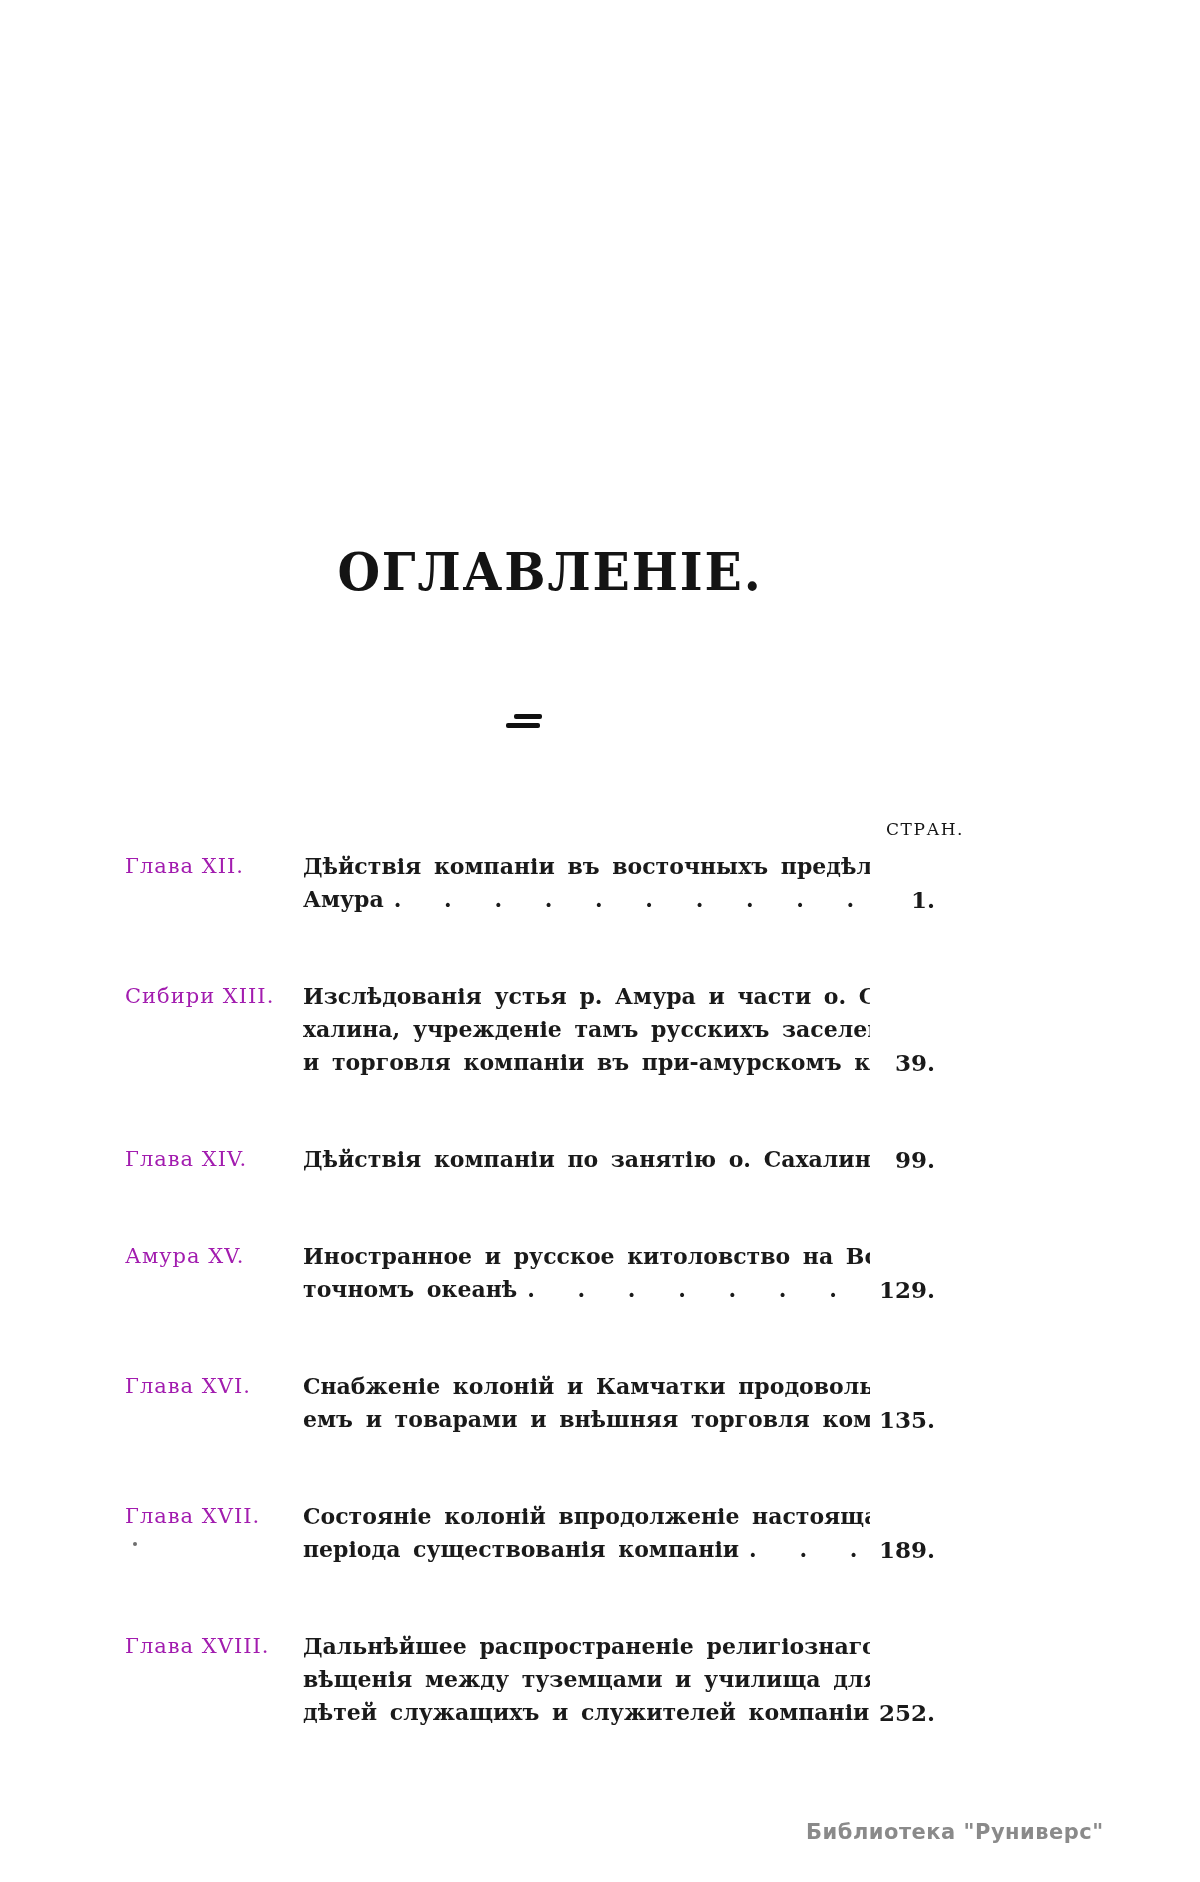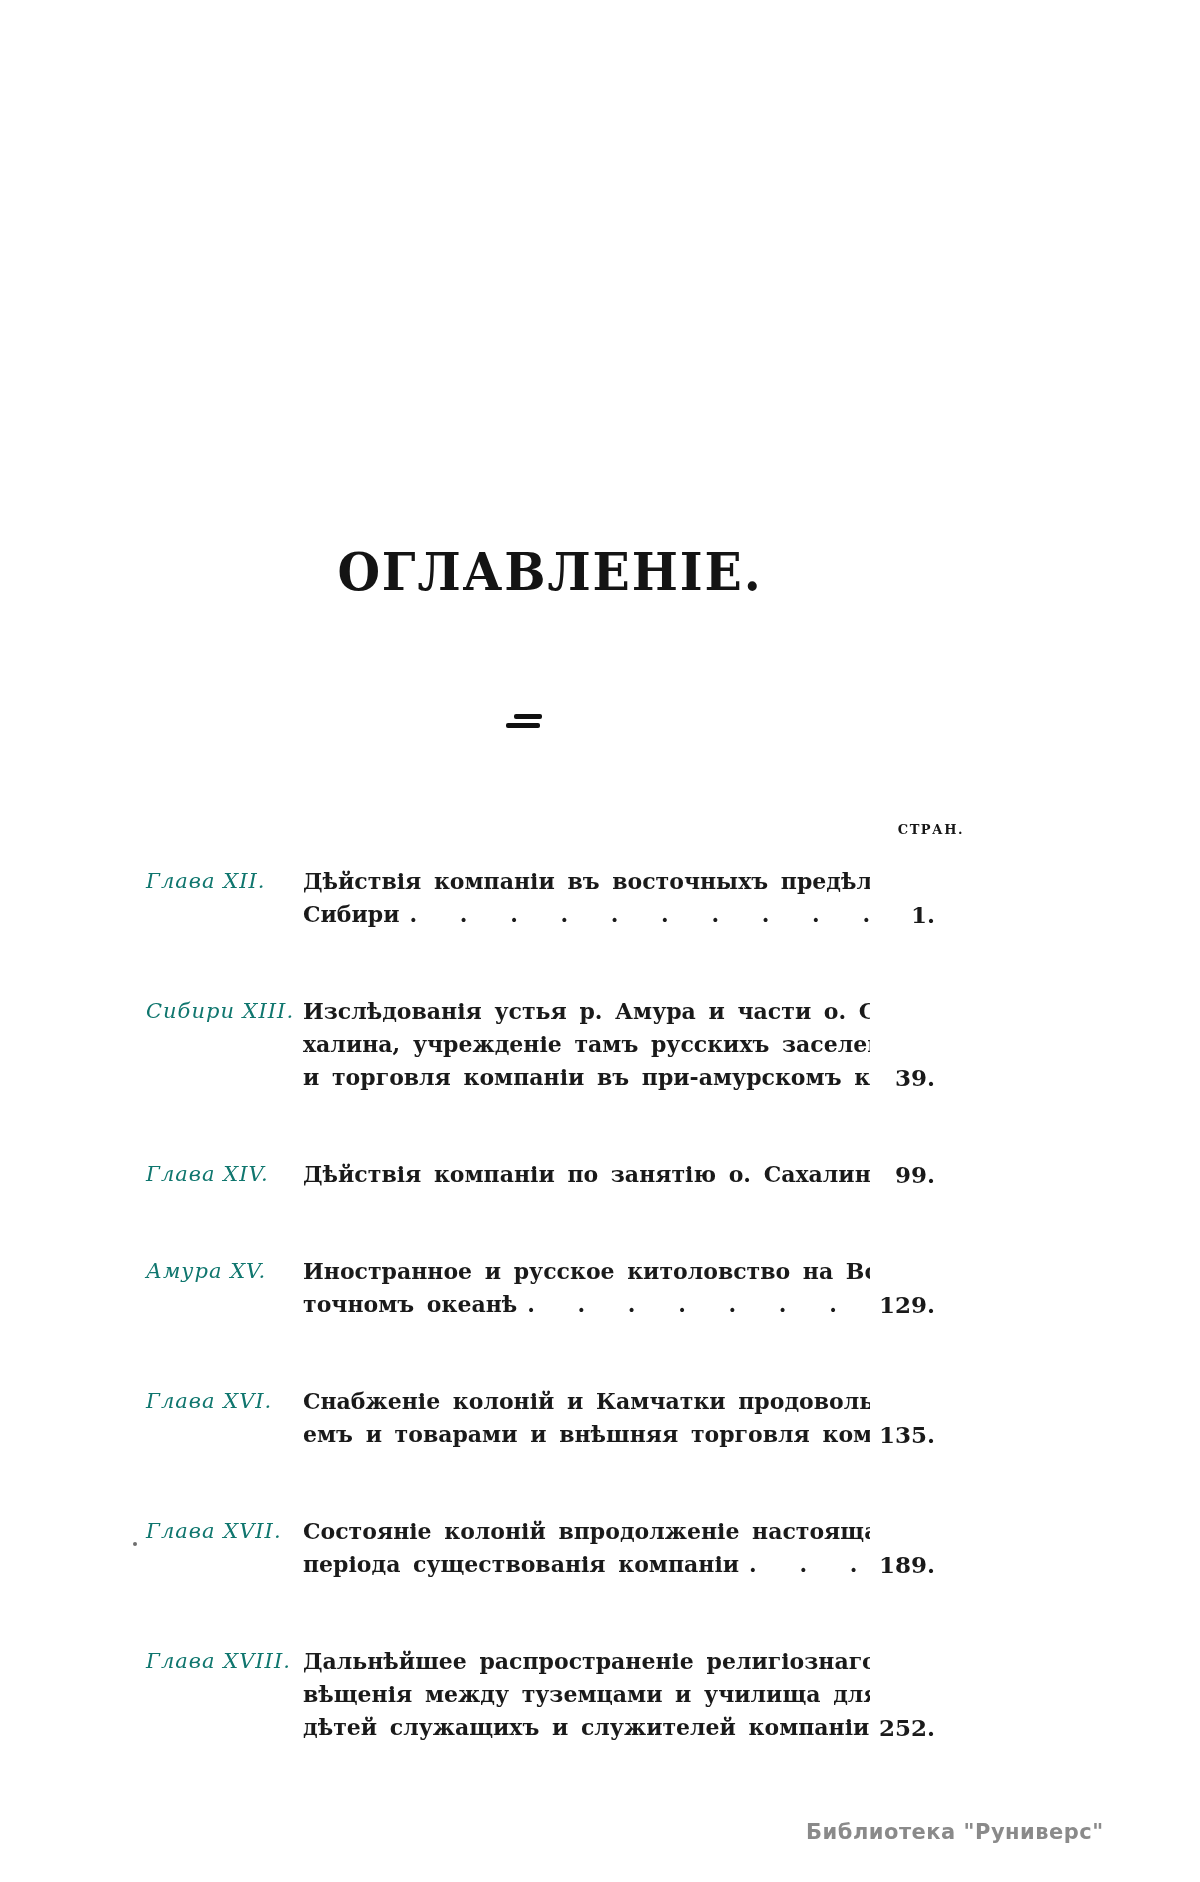--- a/index.html
+++ b/index.html
@@ -35,44 +35,42 @@
   .divider .bar.top{left:8px;top:0;width:28px;}
   .divider .bar.bottom{left:0;top:9px;width:34px;}
   .toc{
     position:absolute;
     top:822px;left:125px;
     width:845px;
   }
   .col-header{
     text-align:right;
     padding-right:6px;
-    font-size:13px;
-    font-weight:700;
+    font-size:17px;
+    font-weight:400;
     letter-spacing:1.5px;
     line-height:15px;
-    margin-bottom:28px;
+    margin-bottom:13px;
     color:#161616;
   }
   .entry{margin-bottom:64px;}
   .entry:last-child{margin-bottom:0;}
   .row{
     display:grid;
     grid-template-columns:178px 1fr 100px;
     line-height:33px;
     font-size:22px;
     font-weight:700;
   }
   .cell-label{
-    font-style:italic;
     font-weight:400;
     font-size:21px;
     white-space:nowrap;
     letter-spacing:1px;
-    color:#0f766e;
-    margin-left:21px;
+    color:#a21caf;
   }
   .cell-text{
     white-space:nowrap;
     overflow:hidden;
     word-spacing:5px;
   }
   .leader{
     letter-spacing:15px;
     padding-left:10px;
     font-weight:700;
@@ -115,21 +113,21 @@
   <div class="col-header">СТРАН.</div>
 
   <div class="entry">
     <div class="row">
       <span class="cell-label">Глава XII.</span>
       <span class="cell-text"><span>Дѣйствія компаніи въ восточныхъ предѣлахъ</span></span>
       <span class="cell-page"></span>
     </div>
     <div class="row">
       <span class="cell-label"></span>
-      <span class="cell-text"><span>Сибири</span><span class="leader">. . . . . . . . . . . . . .</span></span>
+      <span class="cell-text"><span>Амура</span><span class="leader">. . . . . . . . . . . . . .</span></span>
       <span class="cell-page">1.</span>
     </div>
   </div>
 
   <div class="entry">
     <div class="row">
       <span class="cell-label">Сибири XIII.</span>
       <span class="cell-text"><span>Изслѣдованія устья р. Амура и части о. Са-</span></span>
       <span class="cell-page"></span>
     </div>

